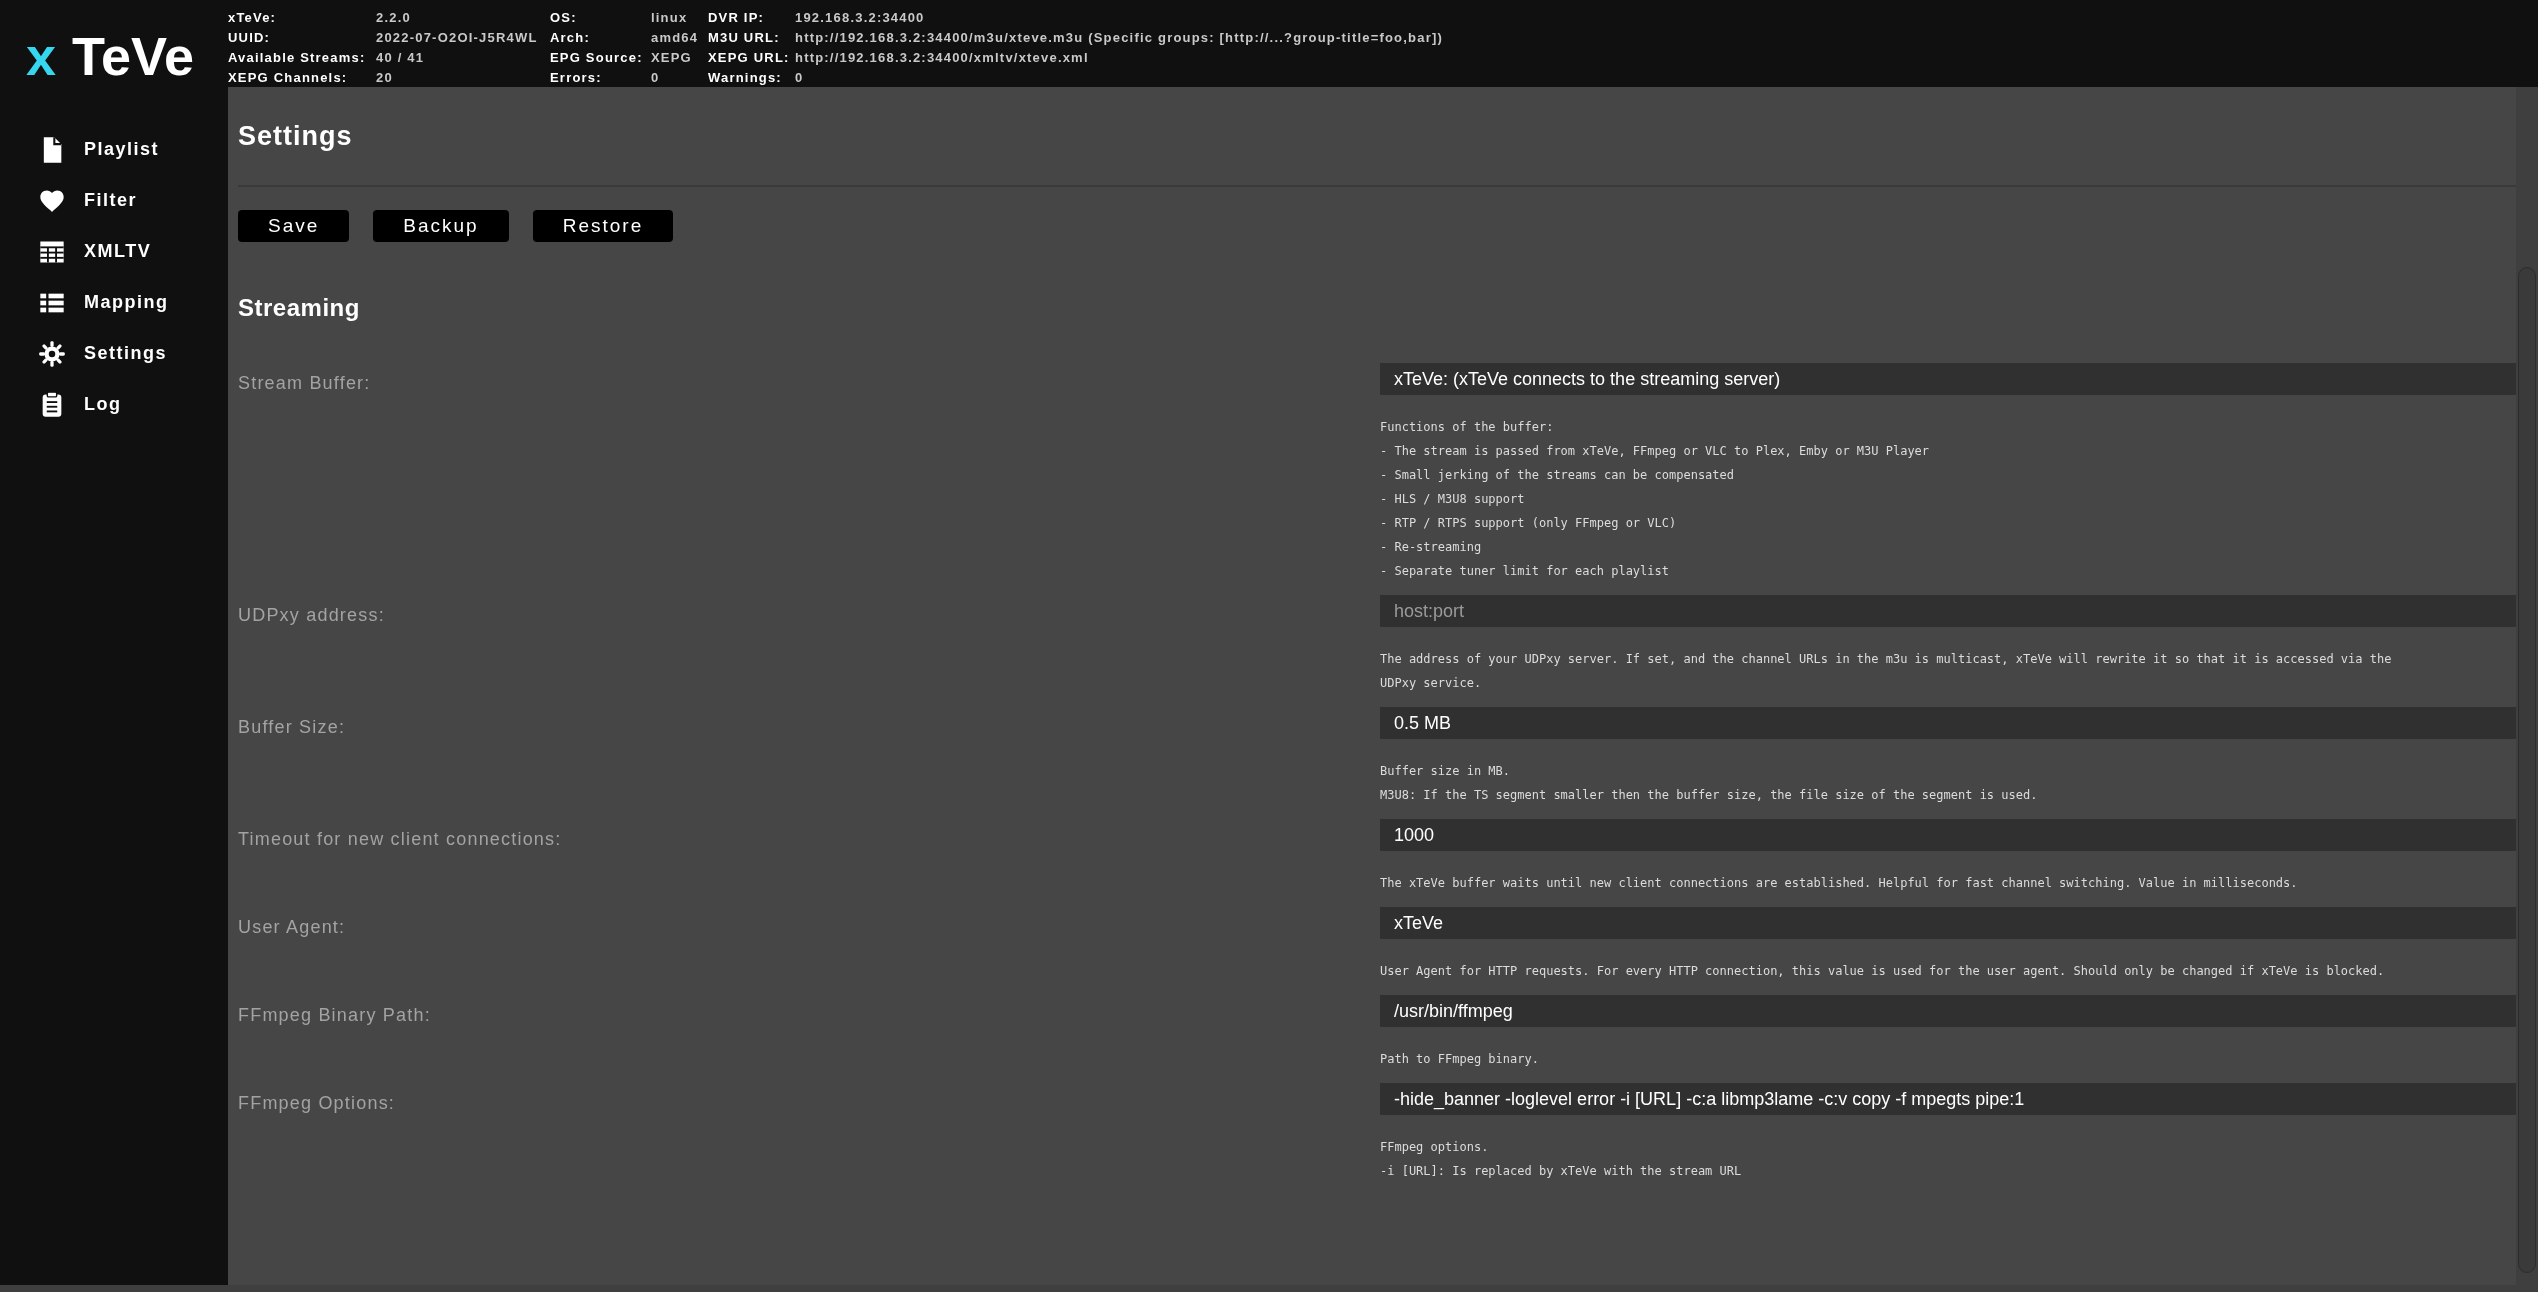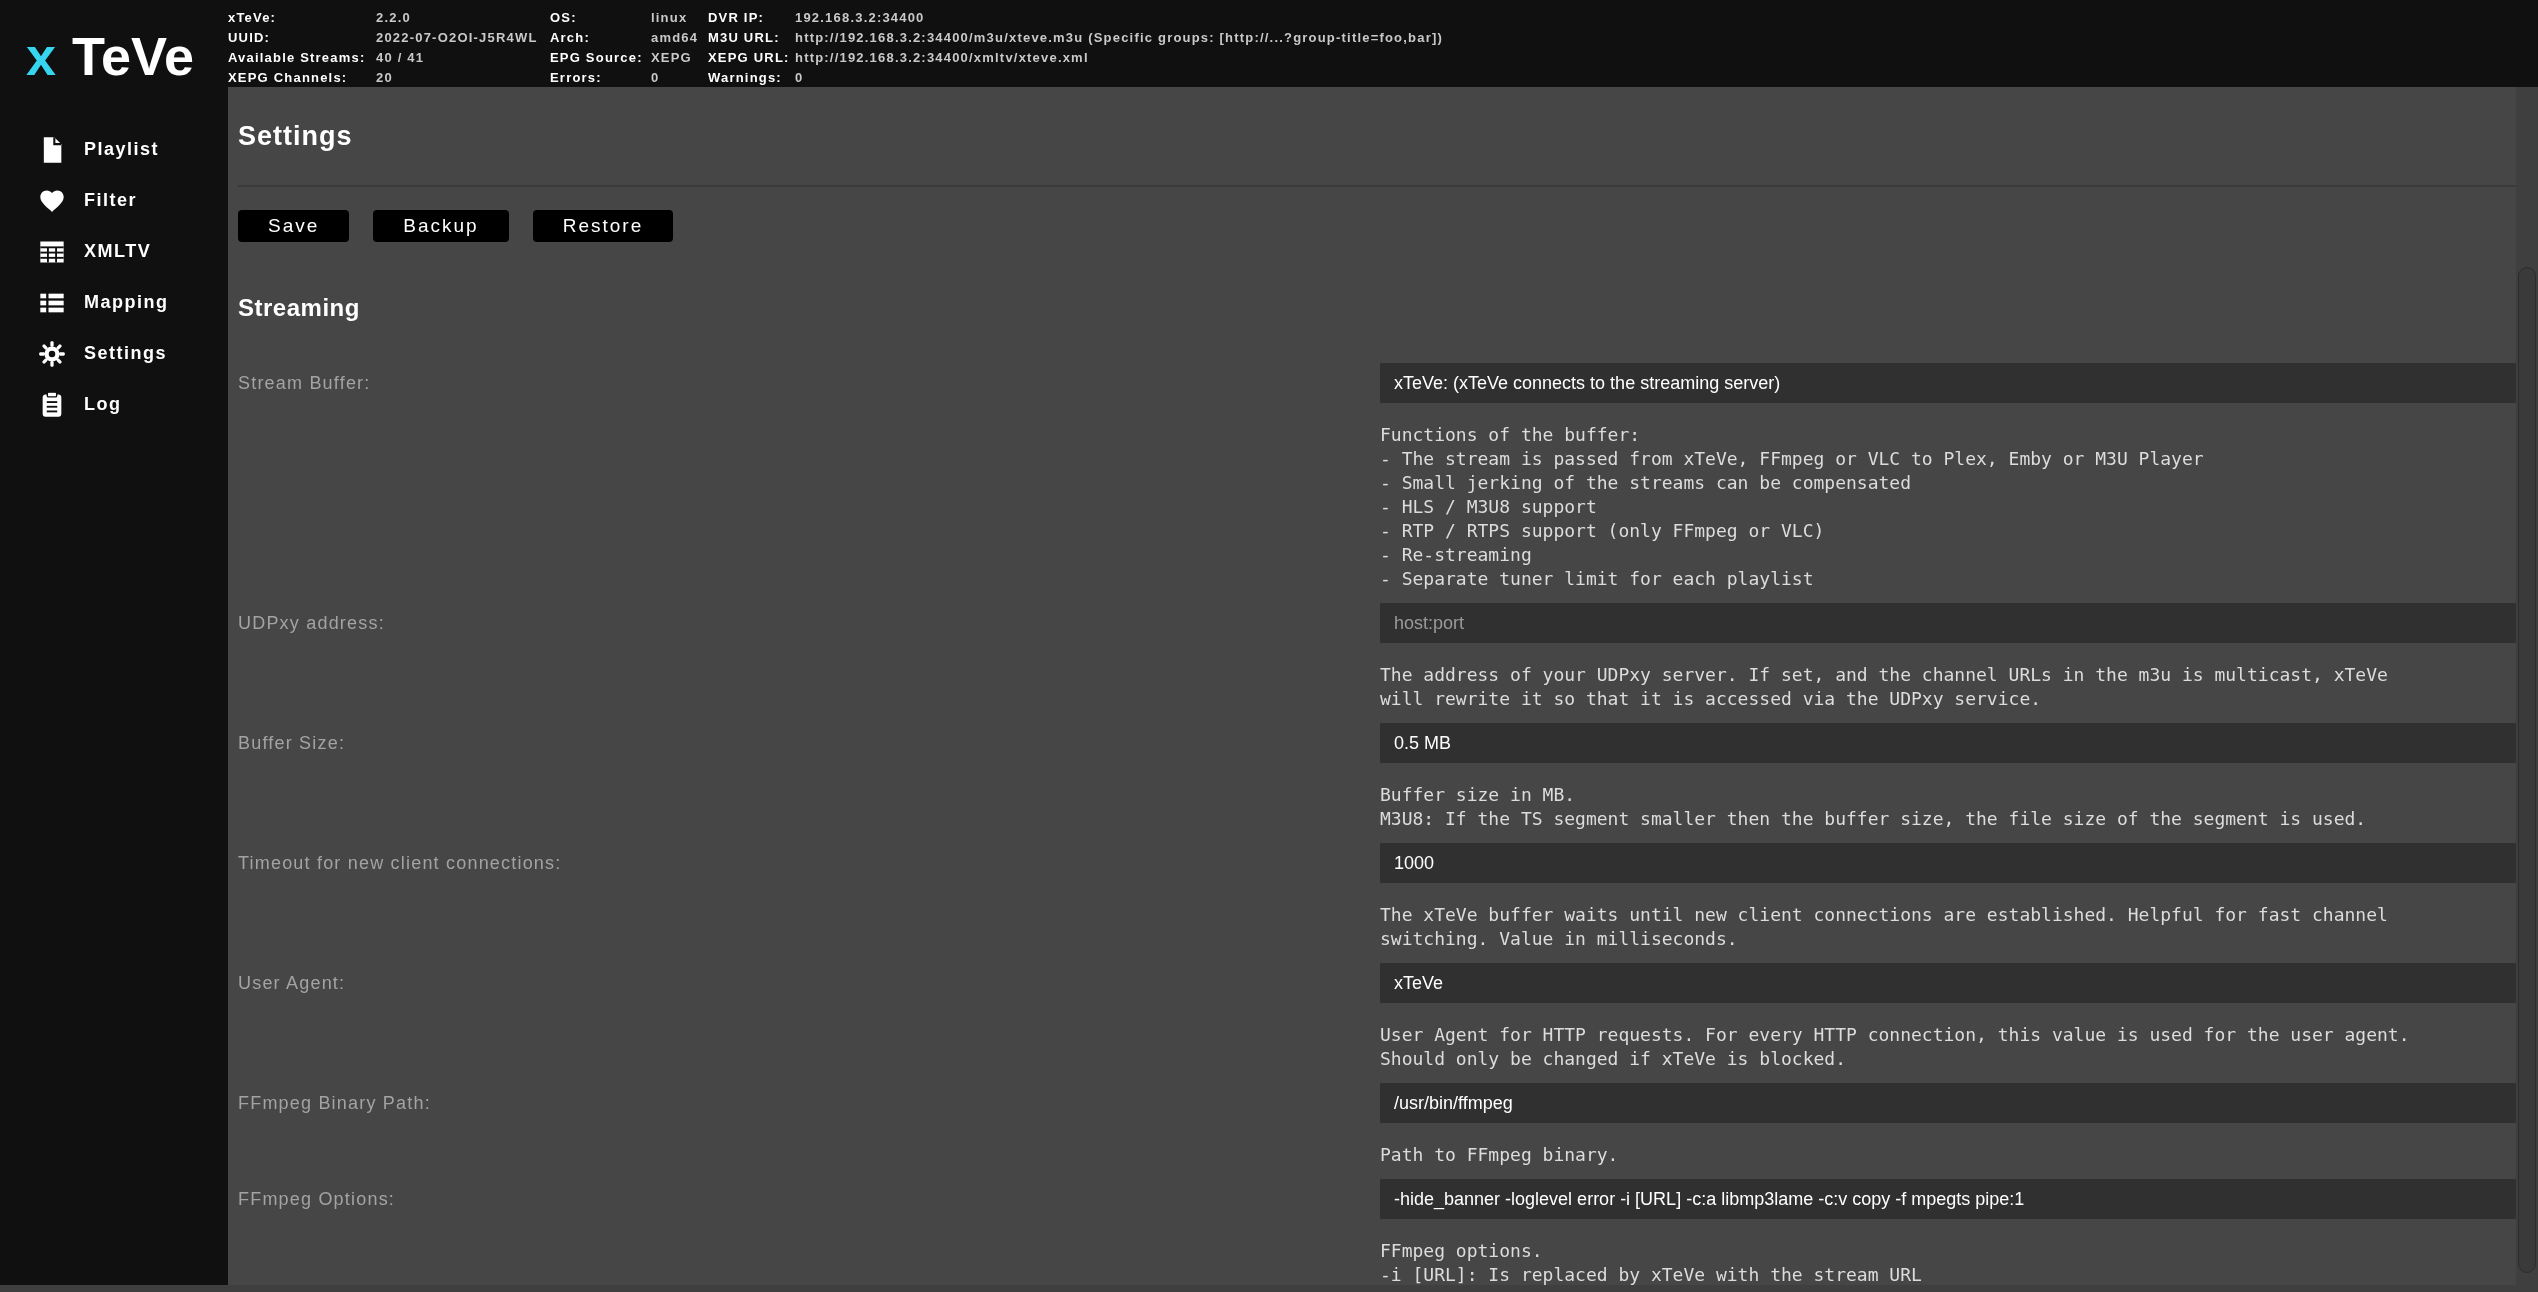--- a/index.html
+++ b/index.html
@@ -40,31 +40,31 @@
   .toolbar { margin-top:23px; display:flex; gap:24px; }
   .btn {
     height:32px; padding:0 30px; background:#000; color:#fff;
     border:none; border-radius:4px; font-family:inherit; font-size:19px; letter-spacing:2px; cursor:pointer;
   }
   h2.section-title { margin-top:52px; font-size:24px; line-height:28px; font-weight:bold; color:#fff; letter-spacing:0.5px; margin-bottom:41px; }
 
   .row { display:grid; grid-template-columns:1142px 1136px; margin-bottom:12px; }
   .flabel { font-size:18px; color:#a3a3a3; letter-spacing:1.2px; line-height:40px; white-space:nowrap; }
   .control {
-    width:1136px; height:40px; background:#303030; border:none; outline:none;
+    width:1136px; height:32px; background:#303030; border:none; outline:none;
     display:flex; align-items:center; padding:0 14px;
     color:#fff; font-size:18px; font-family:inherit;
   }
   input.control { display:block; line-height:40px; }
   input.control::placeholder { color:#9a9a9a; opacity:1; }
   .select { cursor:pointer; }
   .desc {
     margin-top:20px; width:1045px;
     font-family:"DejaVu Sans Mono",monospace;
-    font-size:18px; line-height:24px; color:#dcdcdc;
+    font-size:12px; line-height:24px; color:#dcdcdc;
   }
 
   
   .vscroll { position:absolute; top:87px; right:0; width:22px; height:1198px; background:#3f3f3f; z-index:4; }
   .vthumb { position:absolute; left:2px; top:180px; width:18px; height:1006px; background:#3a3a3a; border:1px solid #2c2c2c; border-radius:10px; }
   .hscroll { position:absolute; left:0; bottom:0; width:2538px; height:7px; background:#3f3f3f; z-index:5; }
 </style>
 </head>
 <body>
 

